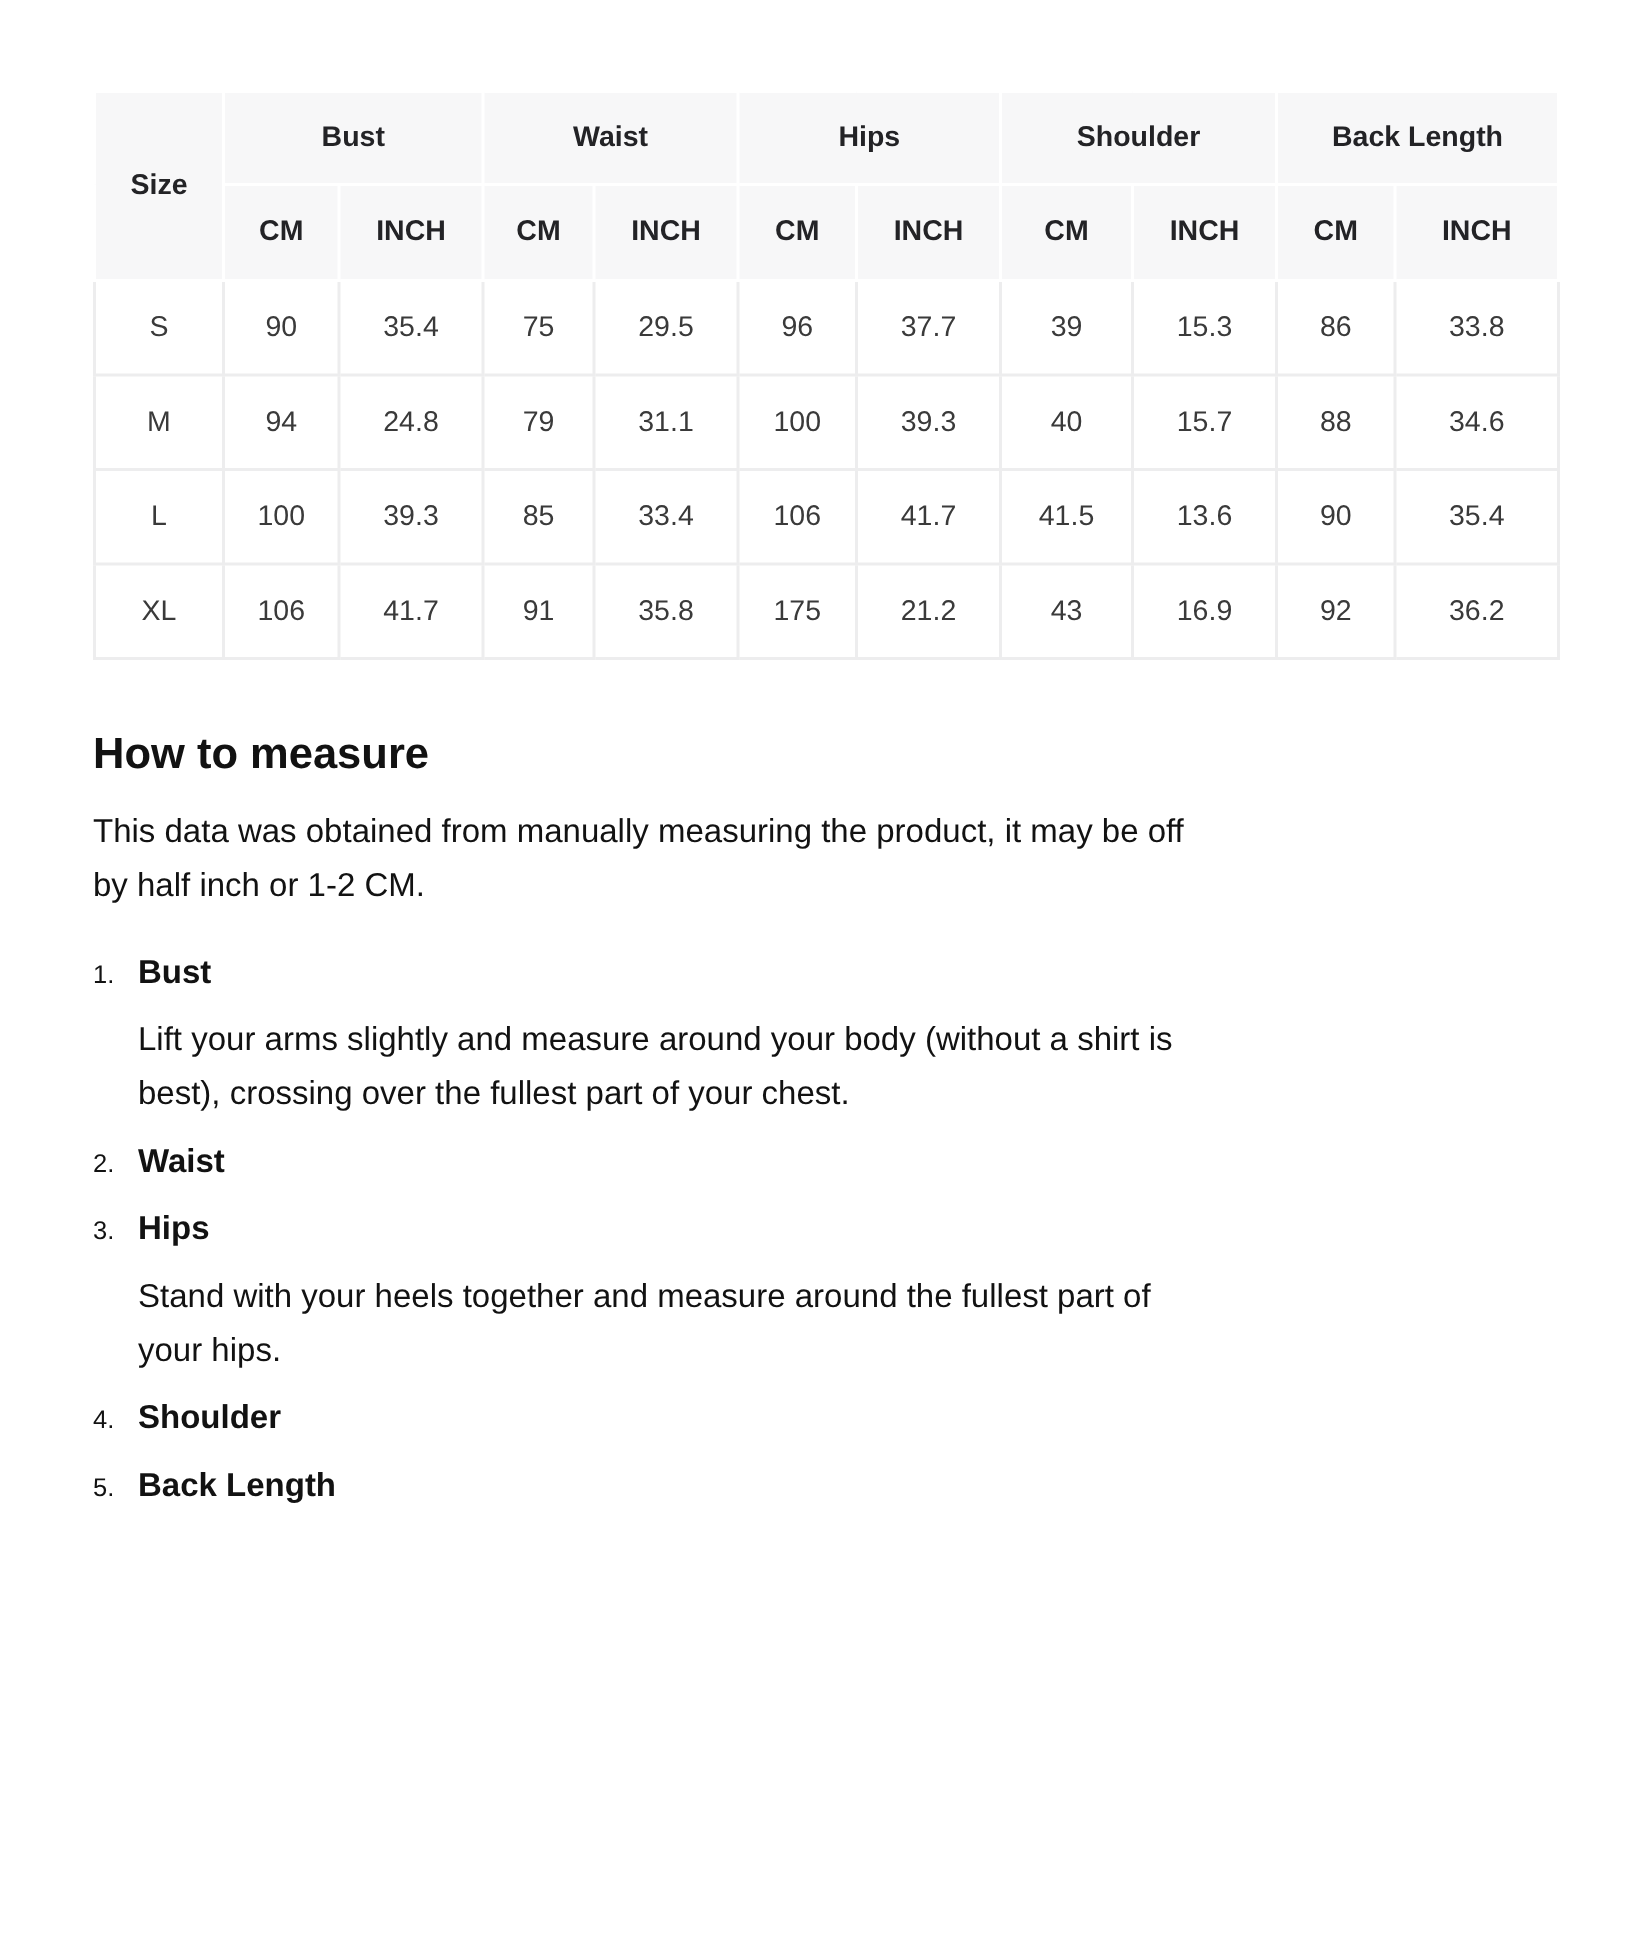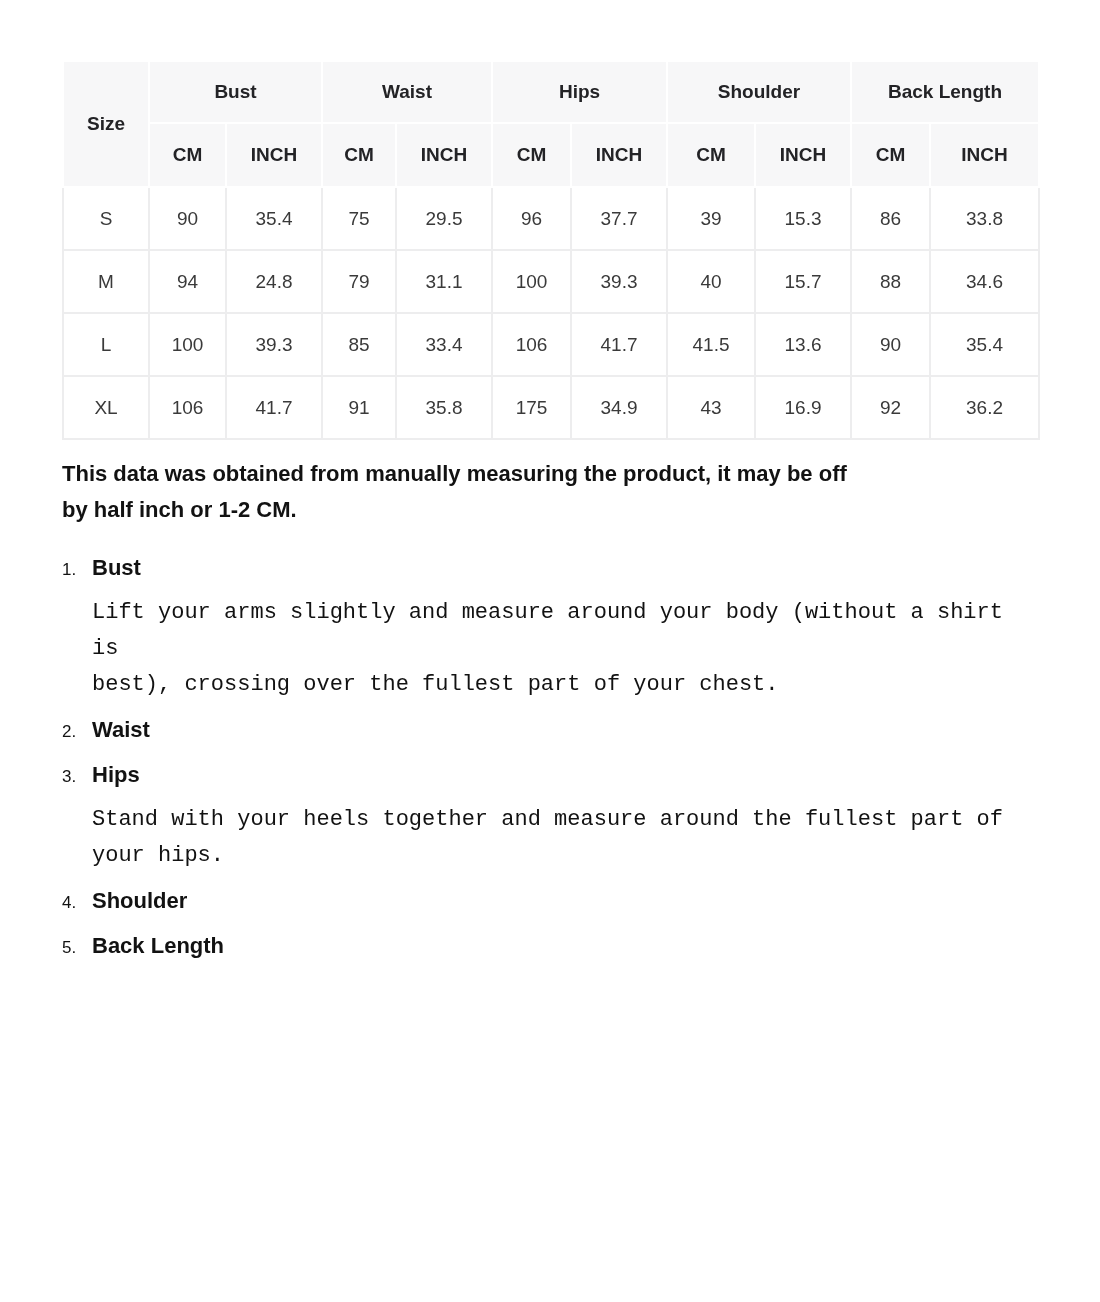--- a/index.html
+++ b/index.html
@@ -51,21 +51,20 @@
     font-size: 29px;
     line-height: 34px;
     font-weight: bold;
     color: #121212;
   }
   .intro {
     margin: 16px 0 0 0;
     font-size: 22px;
     line-height: 36px;
     white-space: pre-line;
-    font-weight: bold;
   }
   ol.measure-list {
     list-style: none;
     margin: 22px 0 0 0;
     padding: 0;
   }
   .measure-item { margin: 0 0 9px 0; }
   .item-head { display: flex; align-items: baseline; }
   .num {
     flex: 0 0 30px;
@@ -77,21 +76,20 @@
     font-size: 22px;
     font-weight: bold;
     line-height: 36px;
     color: #121212;
   }
   .item-desc {
     margin: 9px 0 0 30px;
     font-size: 22px;
     line-height: 36px;
     white-space: pre-line;
-    font-family: Liberation Mono, monospace;
   }
 </style>
 </head>
 <body>
 
 <div class="page">
 
   <table class="size-chart">
     <colgroup>
       <col style="width:86px">
@@ -168,29 +166,30 @@
           <td>90</td>
           <td>35.4</td>
         </tr>
         <tr>
           <th class="size-cell">XL</th>
           <td>106</td>
           <td>41.7</td>
           <td>91</td>
           <td>35.8</td>
           <td>175</td>
-          <td>34.9</td>
+          <td>21.2</td>
           <td>43</td>
           <td>16.9</td>
           <td>92</td>
           <td>36.2</td>
         </tr>
       </tbody>
   </table>
 
+  <h2 class="section-title">How to measure</h2>
 
   <p class="intro">This data was obtained from manually measuring the product, it may be off
 by half inch or 1-2 CM.</p>
 
   <ol class="measure-list" id="measure-list">
       <li class="measure-item">
         <div class="item-head">
           <span class="num">1.</span>
           <span class="term">Bust</span>
         </div>

